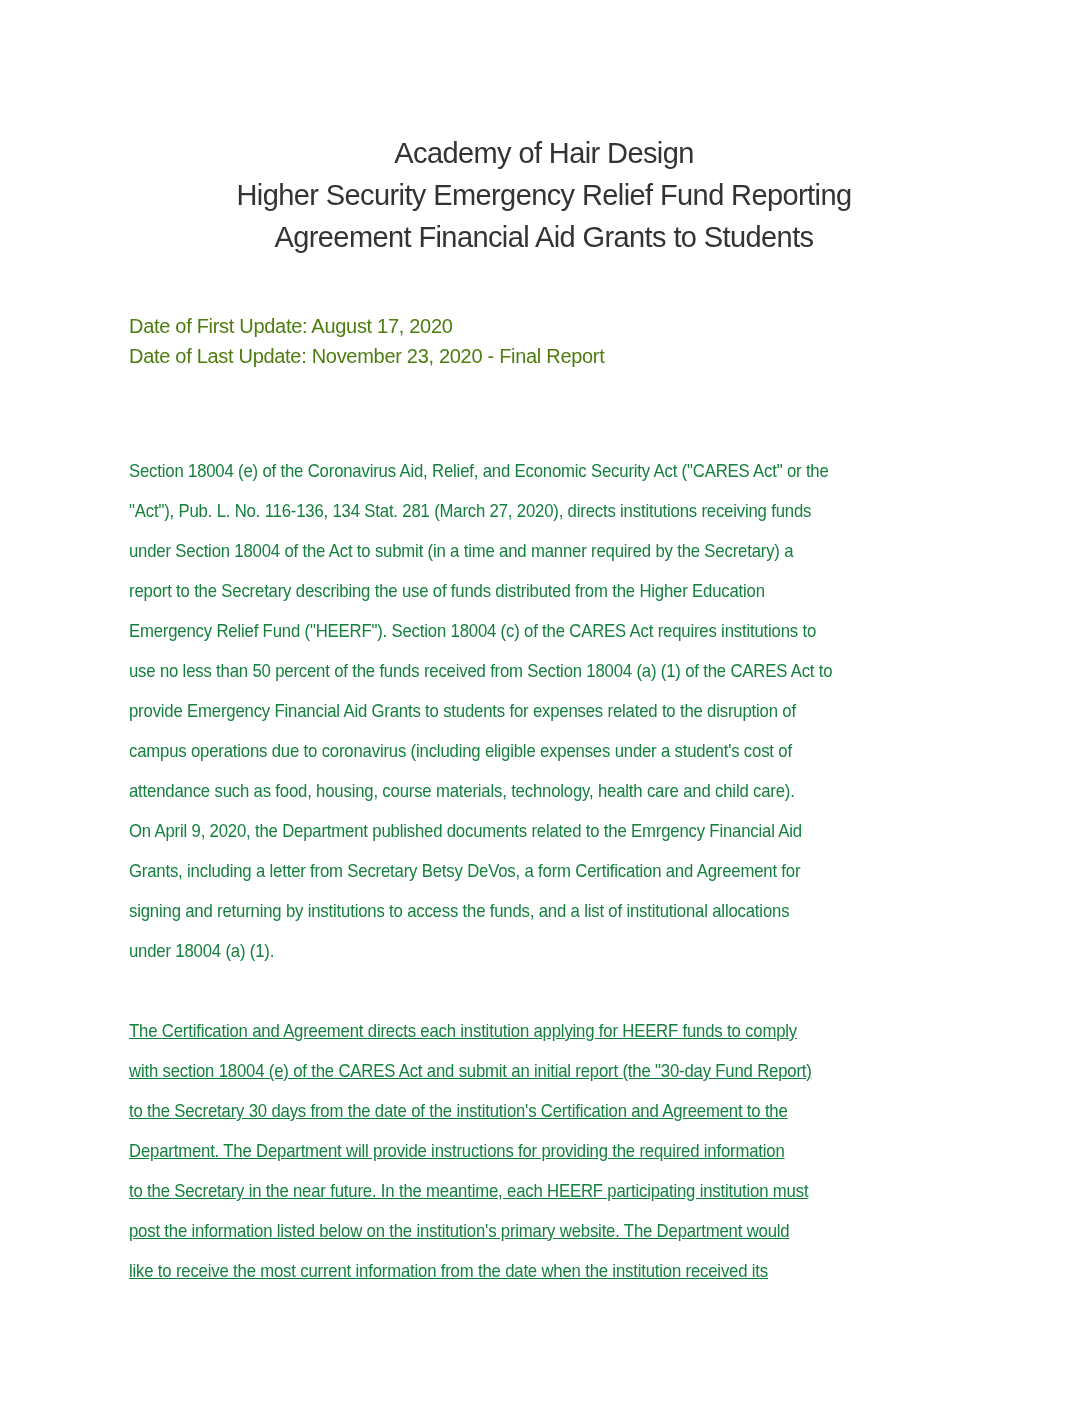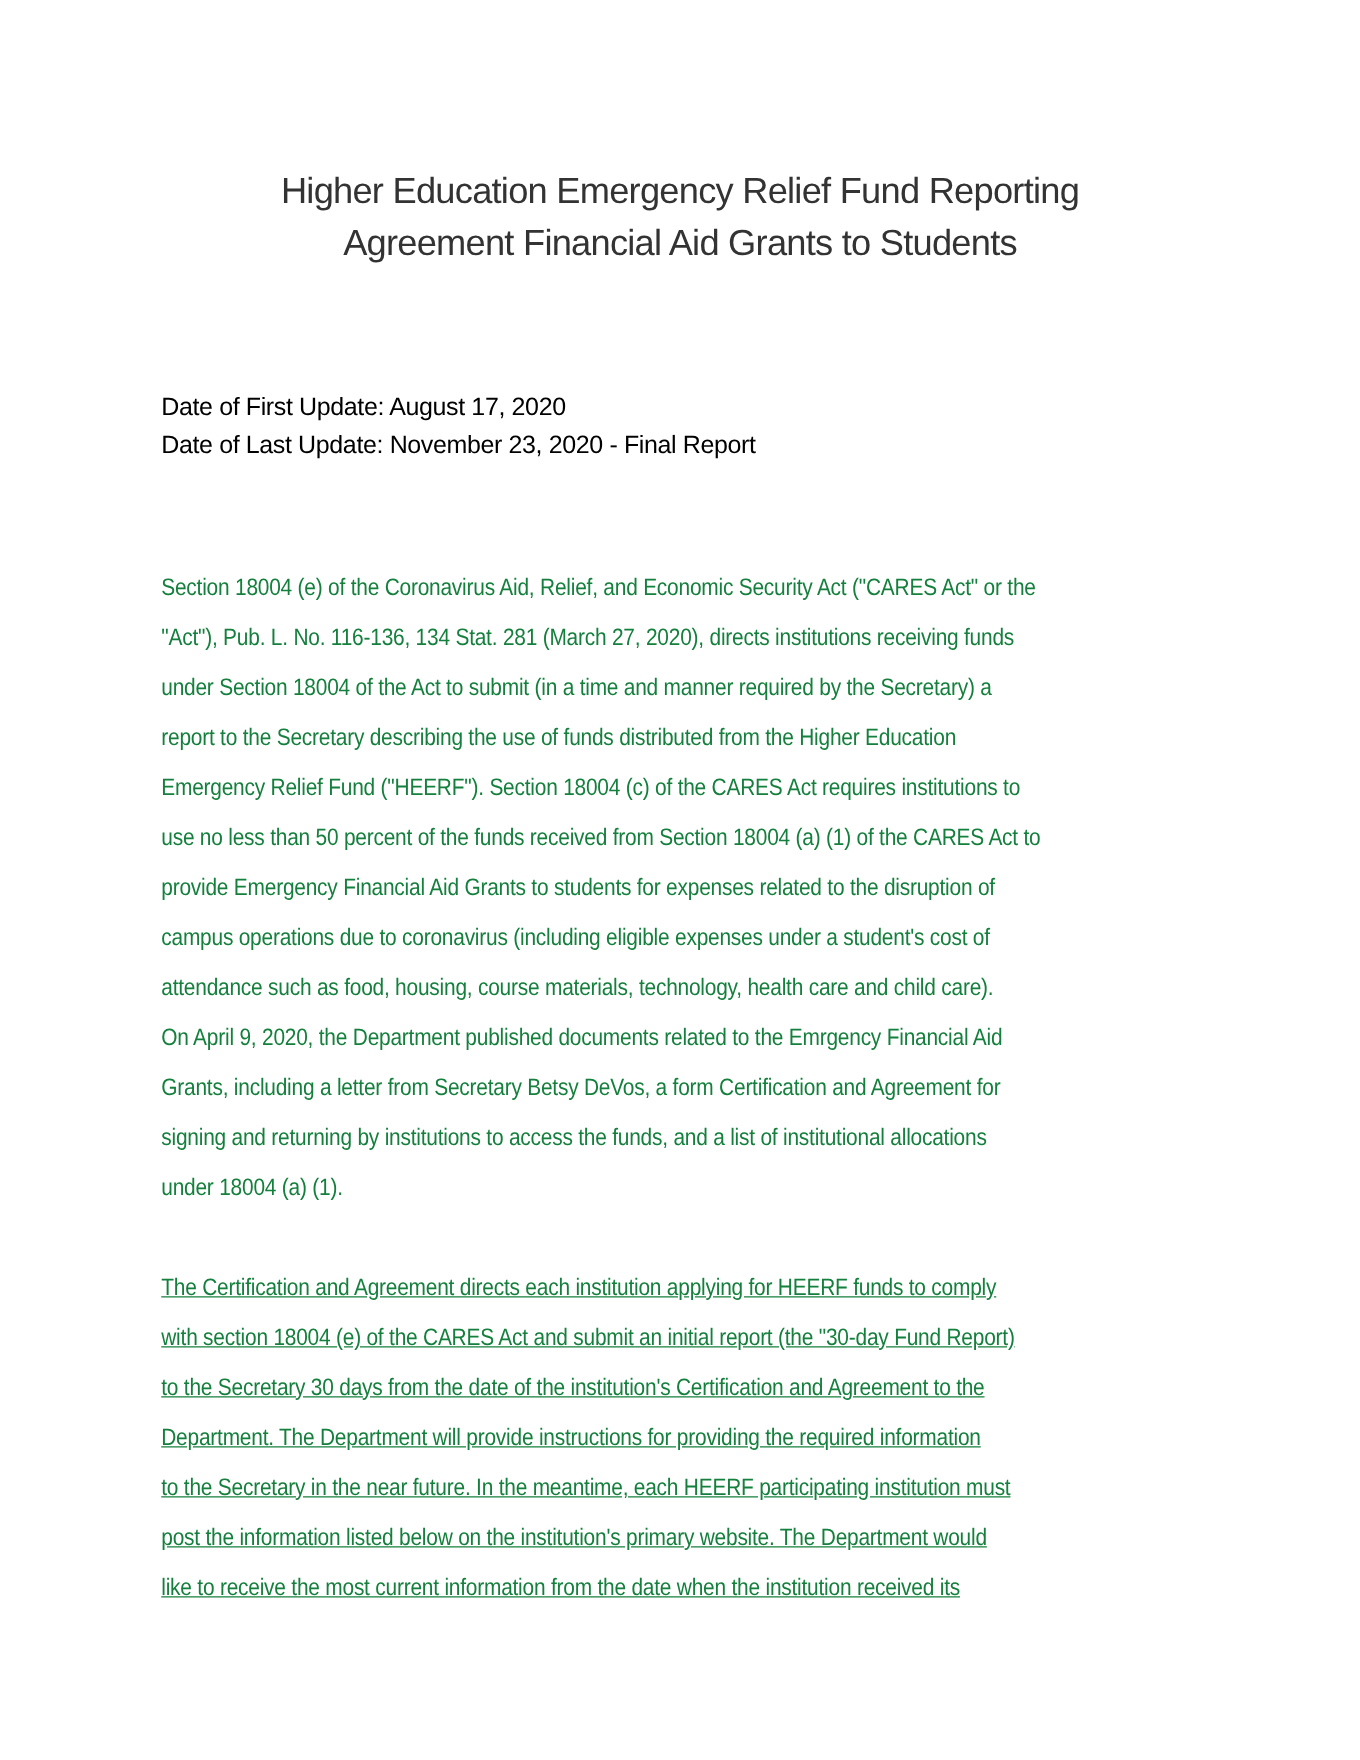--- a/index.html
+++ b/index.html
@@ -35,21 +35,21 @@
       line-height: 42px;
       height: 42px;
       white-space: nowrap;
       letter-spacing: -0.6px;
     }
     .dates {
       position: absolute;
       left: 129px;
       top: 311px;
       font-family: "Liberation Sans", sans-serif;
-      color: #000000;
+      color: #4d7c0f;
     }
     .date-line {
       display: block;
       font-size: 20px;
       line-height: 30px;
       height: 30px;
       white-space: nowrap;
       letter-spacing: -0.3px;
     }
     .body-para {
@@ -70,21 +70,22 @@
       transform: scaleX(0.88);
       letter-spacing: -0.2px;
     }
   </style>
 </head>
 <body>
 
 <div class="page">
 
   <div class="title-block">
-    <span class="title-line">Higher Education Emergency Relief Fund Reporting</span>
+    <span class="title-line">Academy of Hair Design</span>
+    <span class="title-line">Higher Security Emergency Relief Fund Reporting</span>
     <span class="title-line">Agreement Financial Aid Grants to Students</span>
   </div>
 
   <div class="dates">
     <span class="date-line">Date of First Update: August 17, 2020</span>
     <span class="date-line">Date of Last Update: November 23, 2020 - Final Report</span>
   </div>
 
   <div class="body-para para-1">
     <span class="body-line">Section 18004 (e) of the Coronavirus Aid, Relief, and Economic Security Act ("CARES Act" or the</span>

